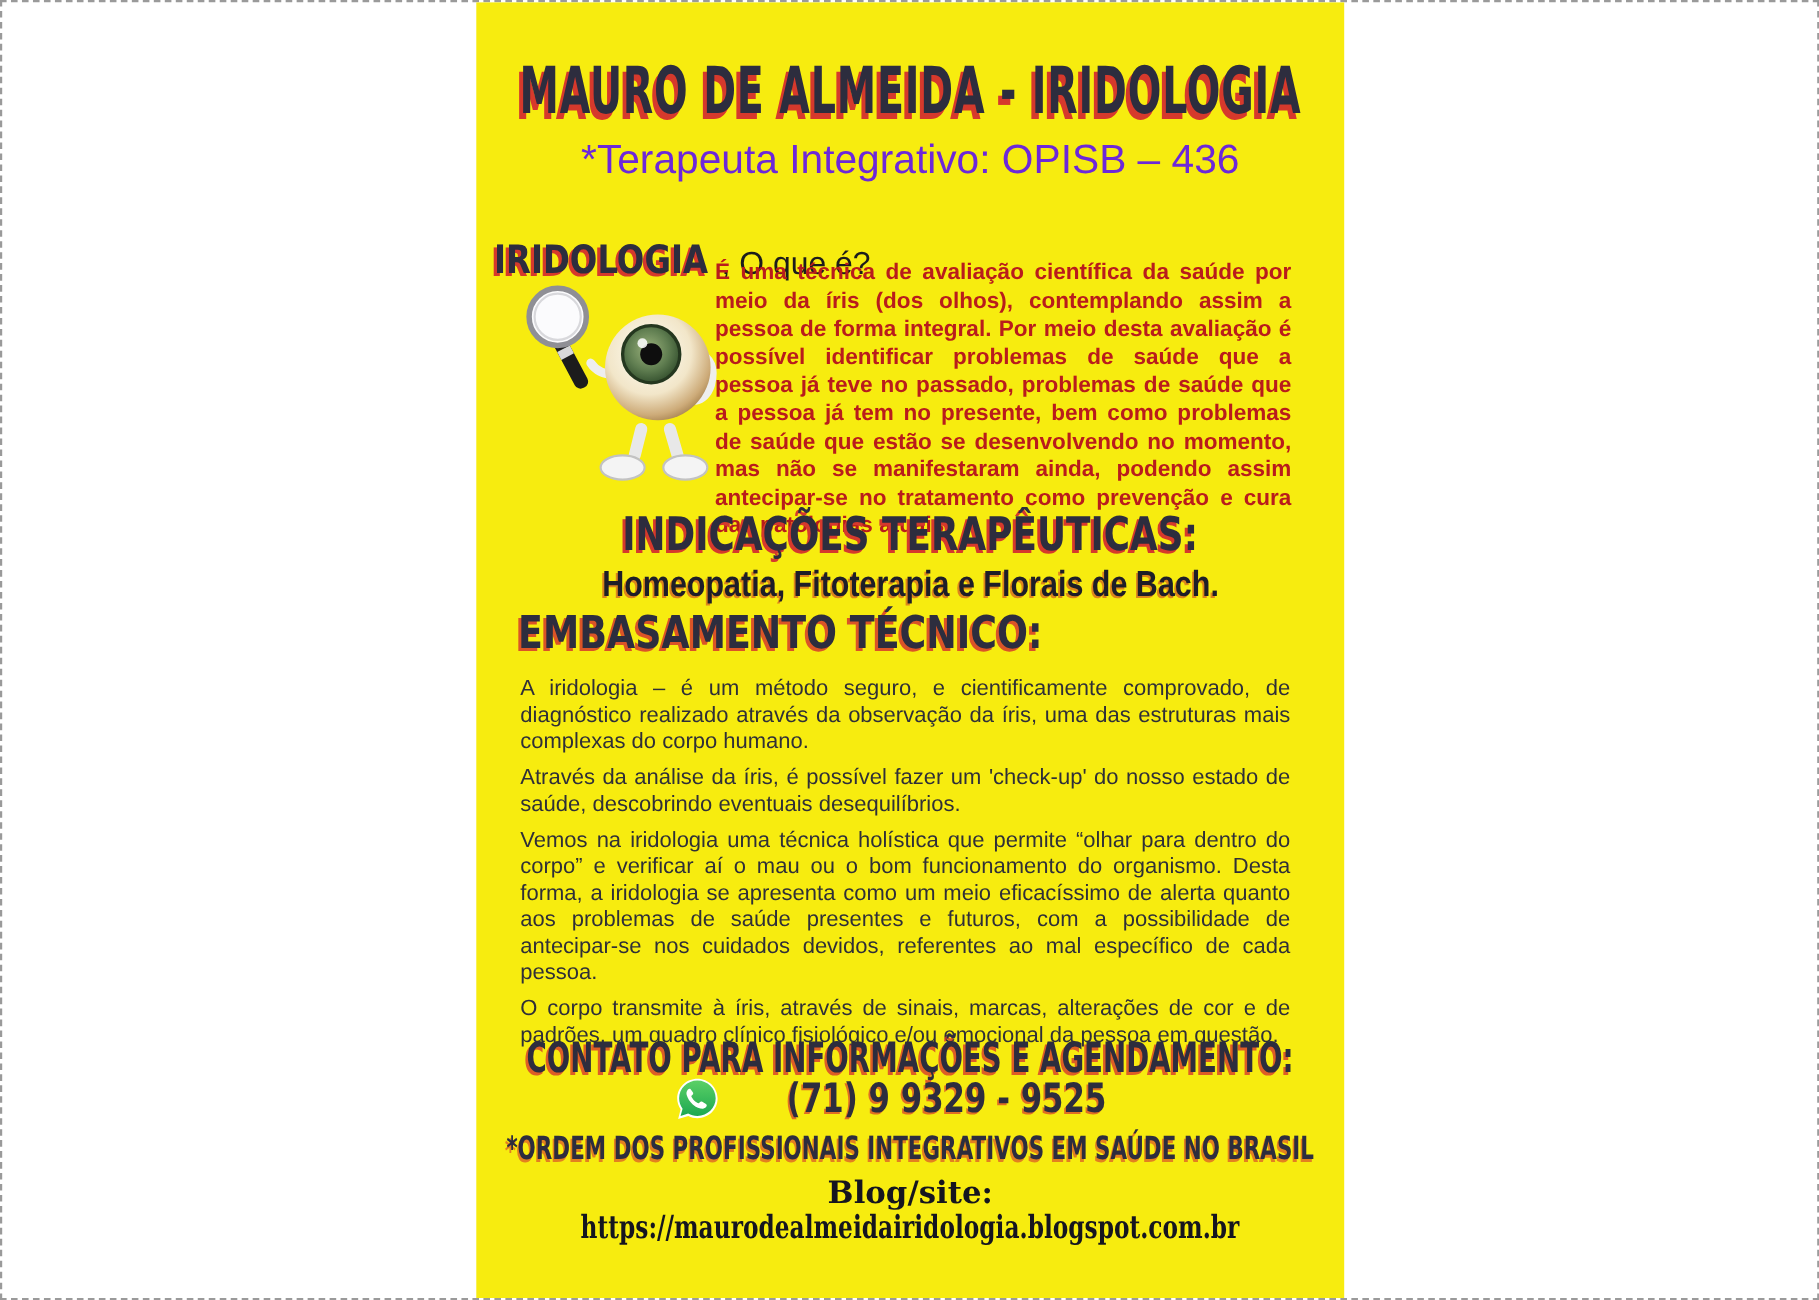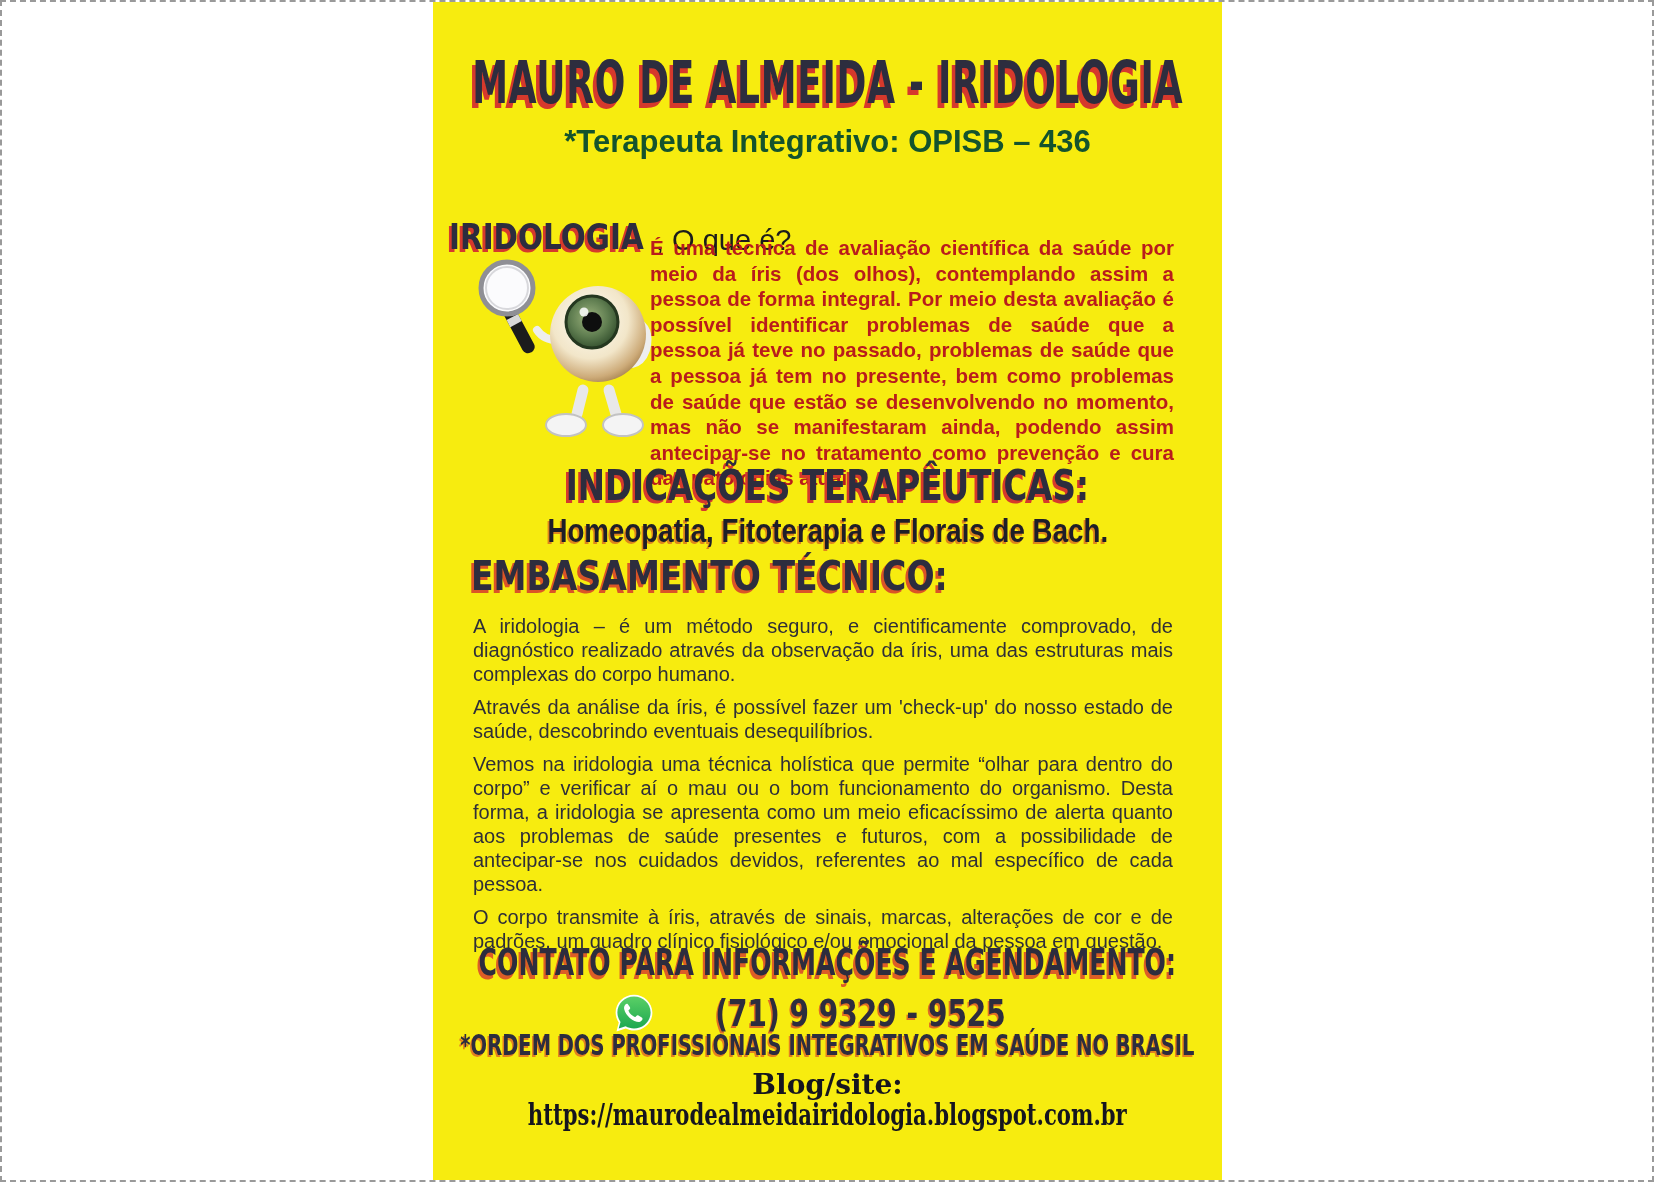--- a/index.html
+++ b/index.html
@@ -15,21 +15,21 @@
   .row { position:absolute; left:0; width:100%; display:flex; justify-content:center; align-items:center; }
   .heavy {
     font-family:"DejaVu Sans", sans-serif; font-weight:bold; color:#2d2d3e;
     white-space:nowrap; display:inline-block;
   }
   .title-text {
     font-size:50px; letter-spacing:1px; transform:scale(0.72,1.18);
     text-shadow:-5px 4px 0 #d6392c;
   }
   .subtitle-text {
-    font-size:31px; font-weight:bold; color:#14532d; white-space:nowrap;
+    font-size:37px; font-weight:normal; color:#6d28d9; white-space:nowrap;
   }
   .irid-heading { position:absolute; left:16px; top:180px; white-space:nowrap;margin-top:39px; }
   .irid-strong {
     font-size:31px; transform:scale(0.95,1.15); transform-origin:left bottom;
     text-shadow:-3px 3px 0 #d6392c;
   }
   .irid-rest { font-size:29px; font-weight:normal; color:#1c1c1c; margin-left:2px; }
   .intro-par {
     position:absolute; left:217px; top:233px; width:524px;
     font-size:20.5px; font-weight:bold; line-height:25.6px;
@@ -53,21 +53,21 @@
   .tech-block {
     position:absolute; left:40px; top:612px; width:700px;
     font-size:20px; font-weight:normal; line-height:24px;
     text-align:justify; color:#2f2f38;
   }
   .tech-block p { margin:0 0 9px 0; }
   .contato-heading {
     font-size:34px; transform:scale(0.74,1.12);
     text-shadow:-3px 3px 0 rgba(214,57,44,0.8);
   }
-  .phone-row { gap:24px;margin-top:14px; }
+  .phone-row { gap:24px; }
   .phone-text {
     font-size:35px; transform:scale(0.80,1.05);
     text-shadow:-2px 2px 0 rgba(214,57,44,0.7);
   }
   .ordem-text {
     font-size:26px; transform:scale(0.75,1.12);
     text-shadow:-2px 2px 0 rgba(214,57,44,0.6);
   }
   .serif-bold {
     font-family:"DejaVu Serif", serif; font-weight:bold; color:#15151f; white-space:nowrap;

